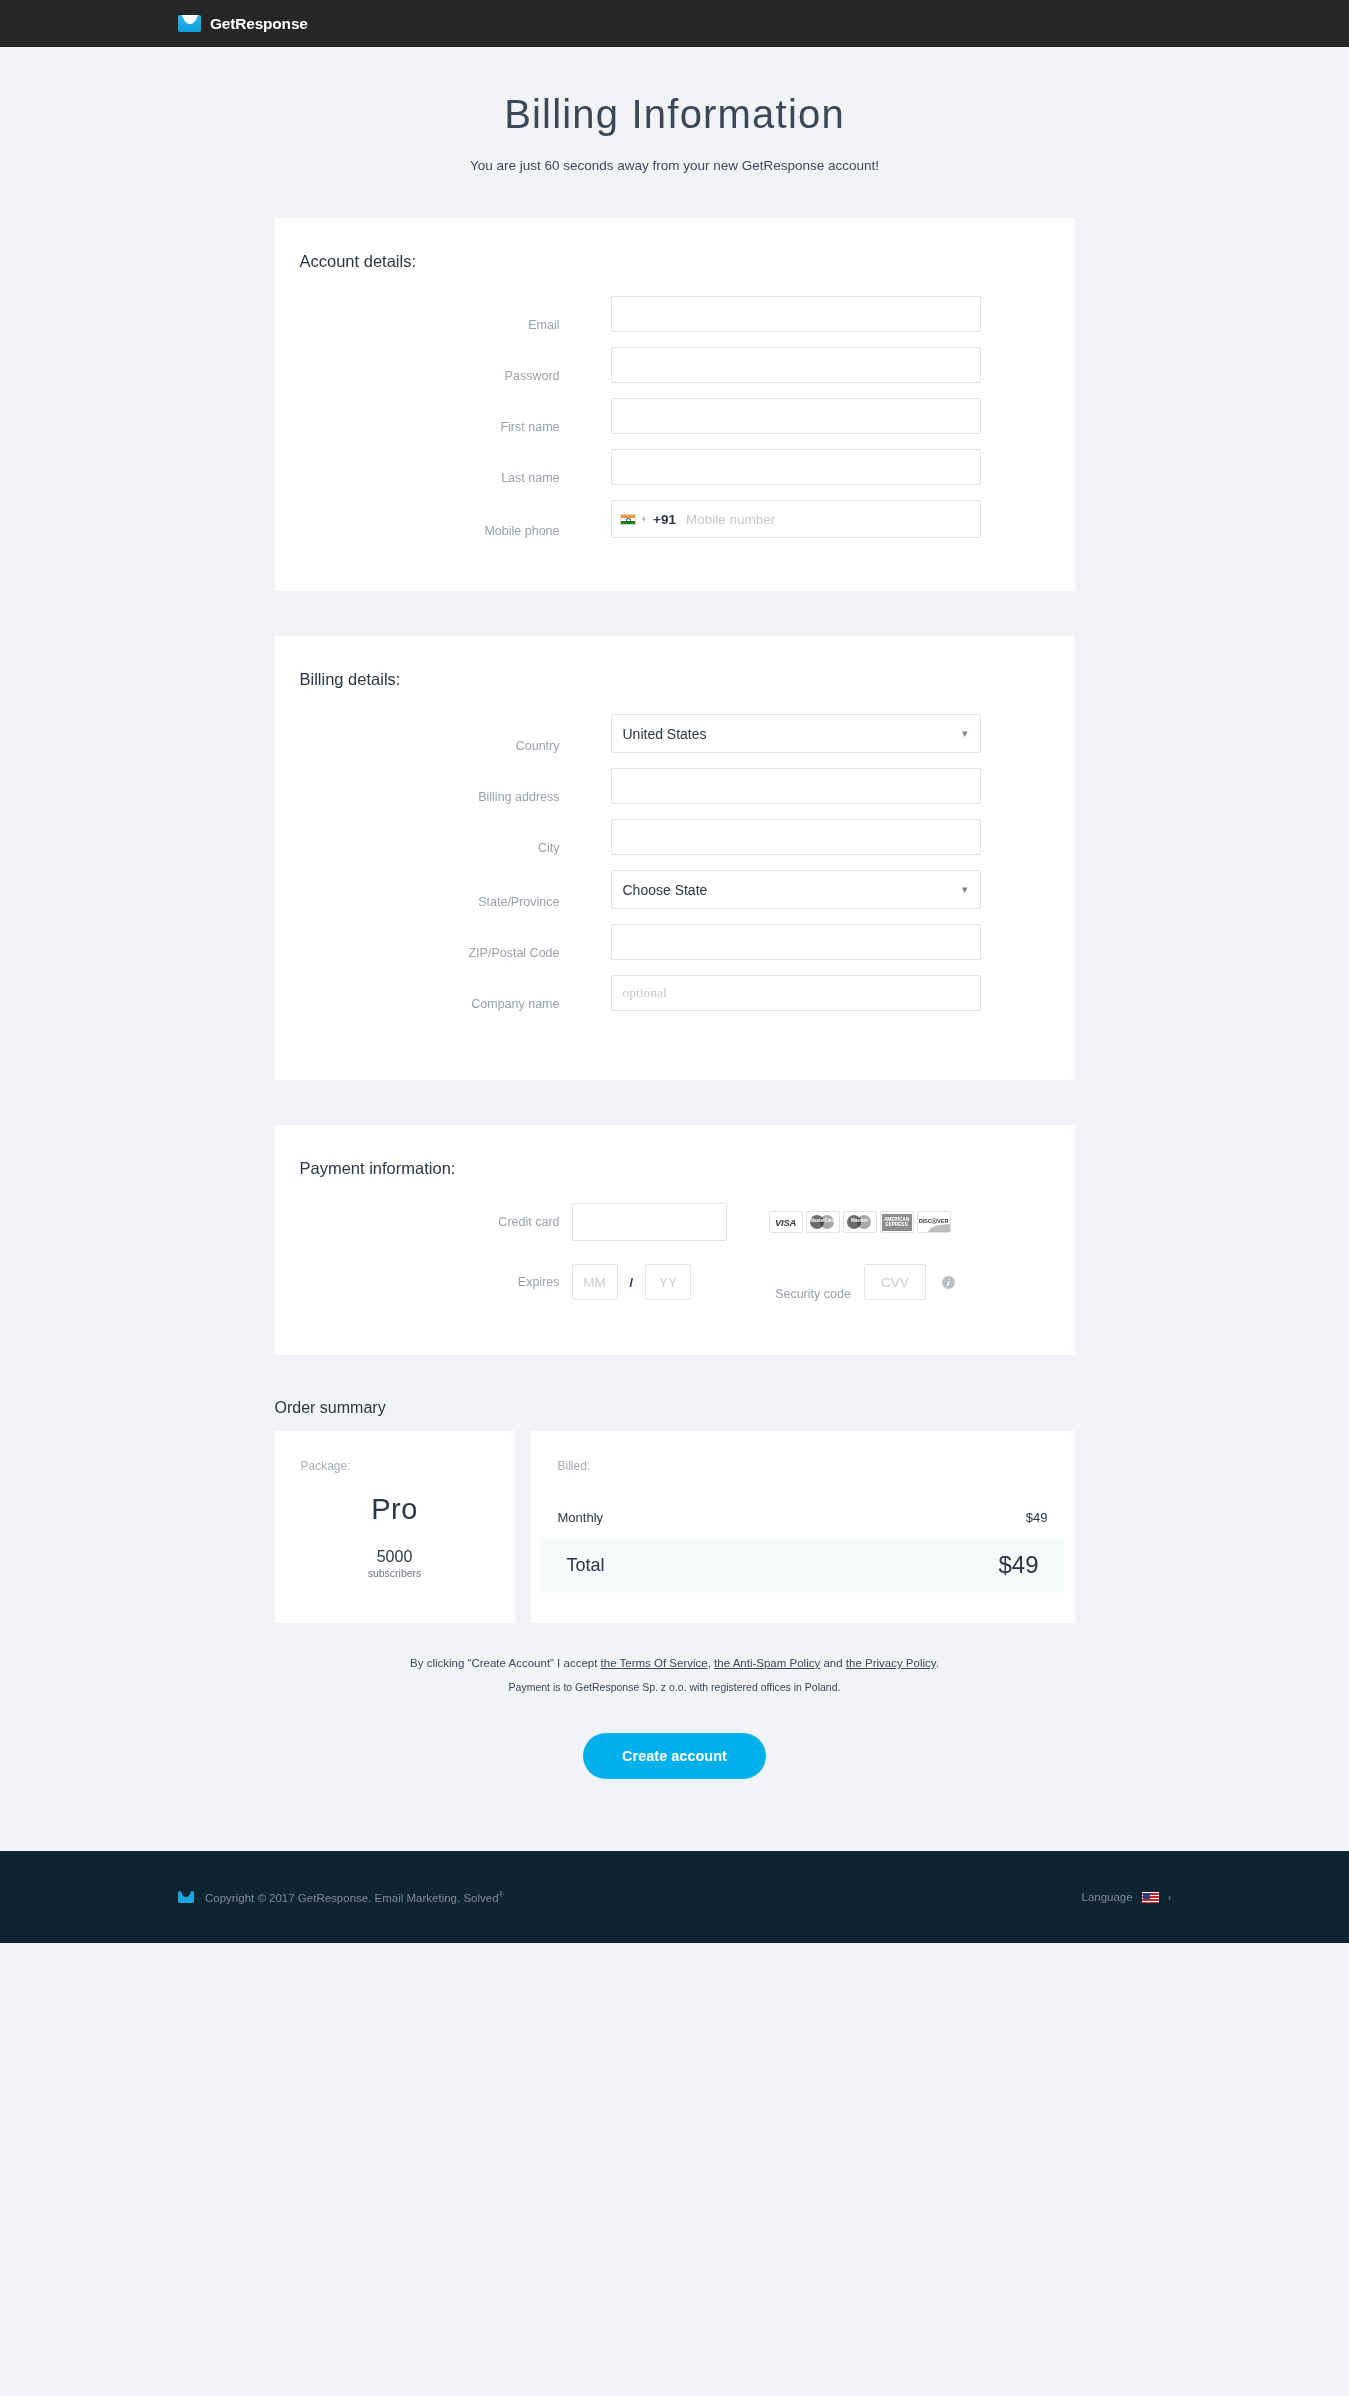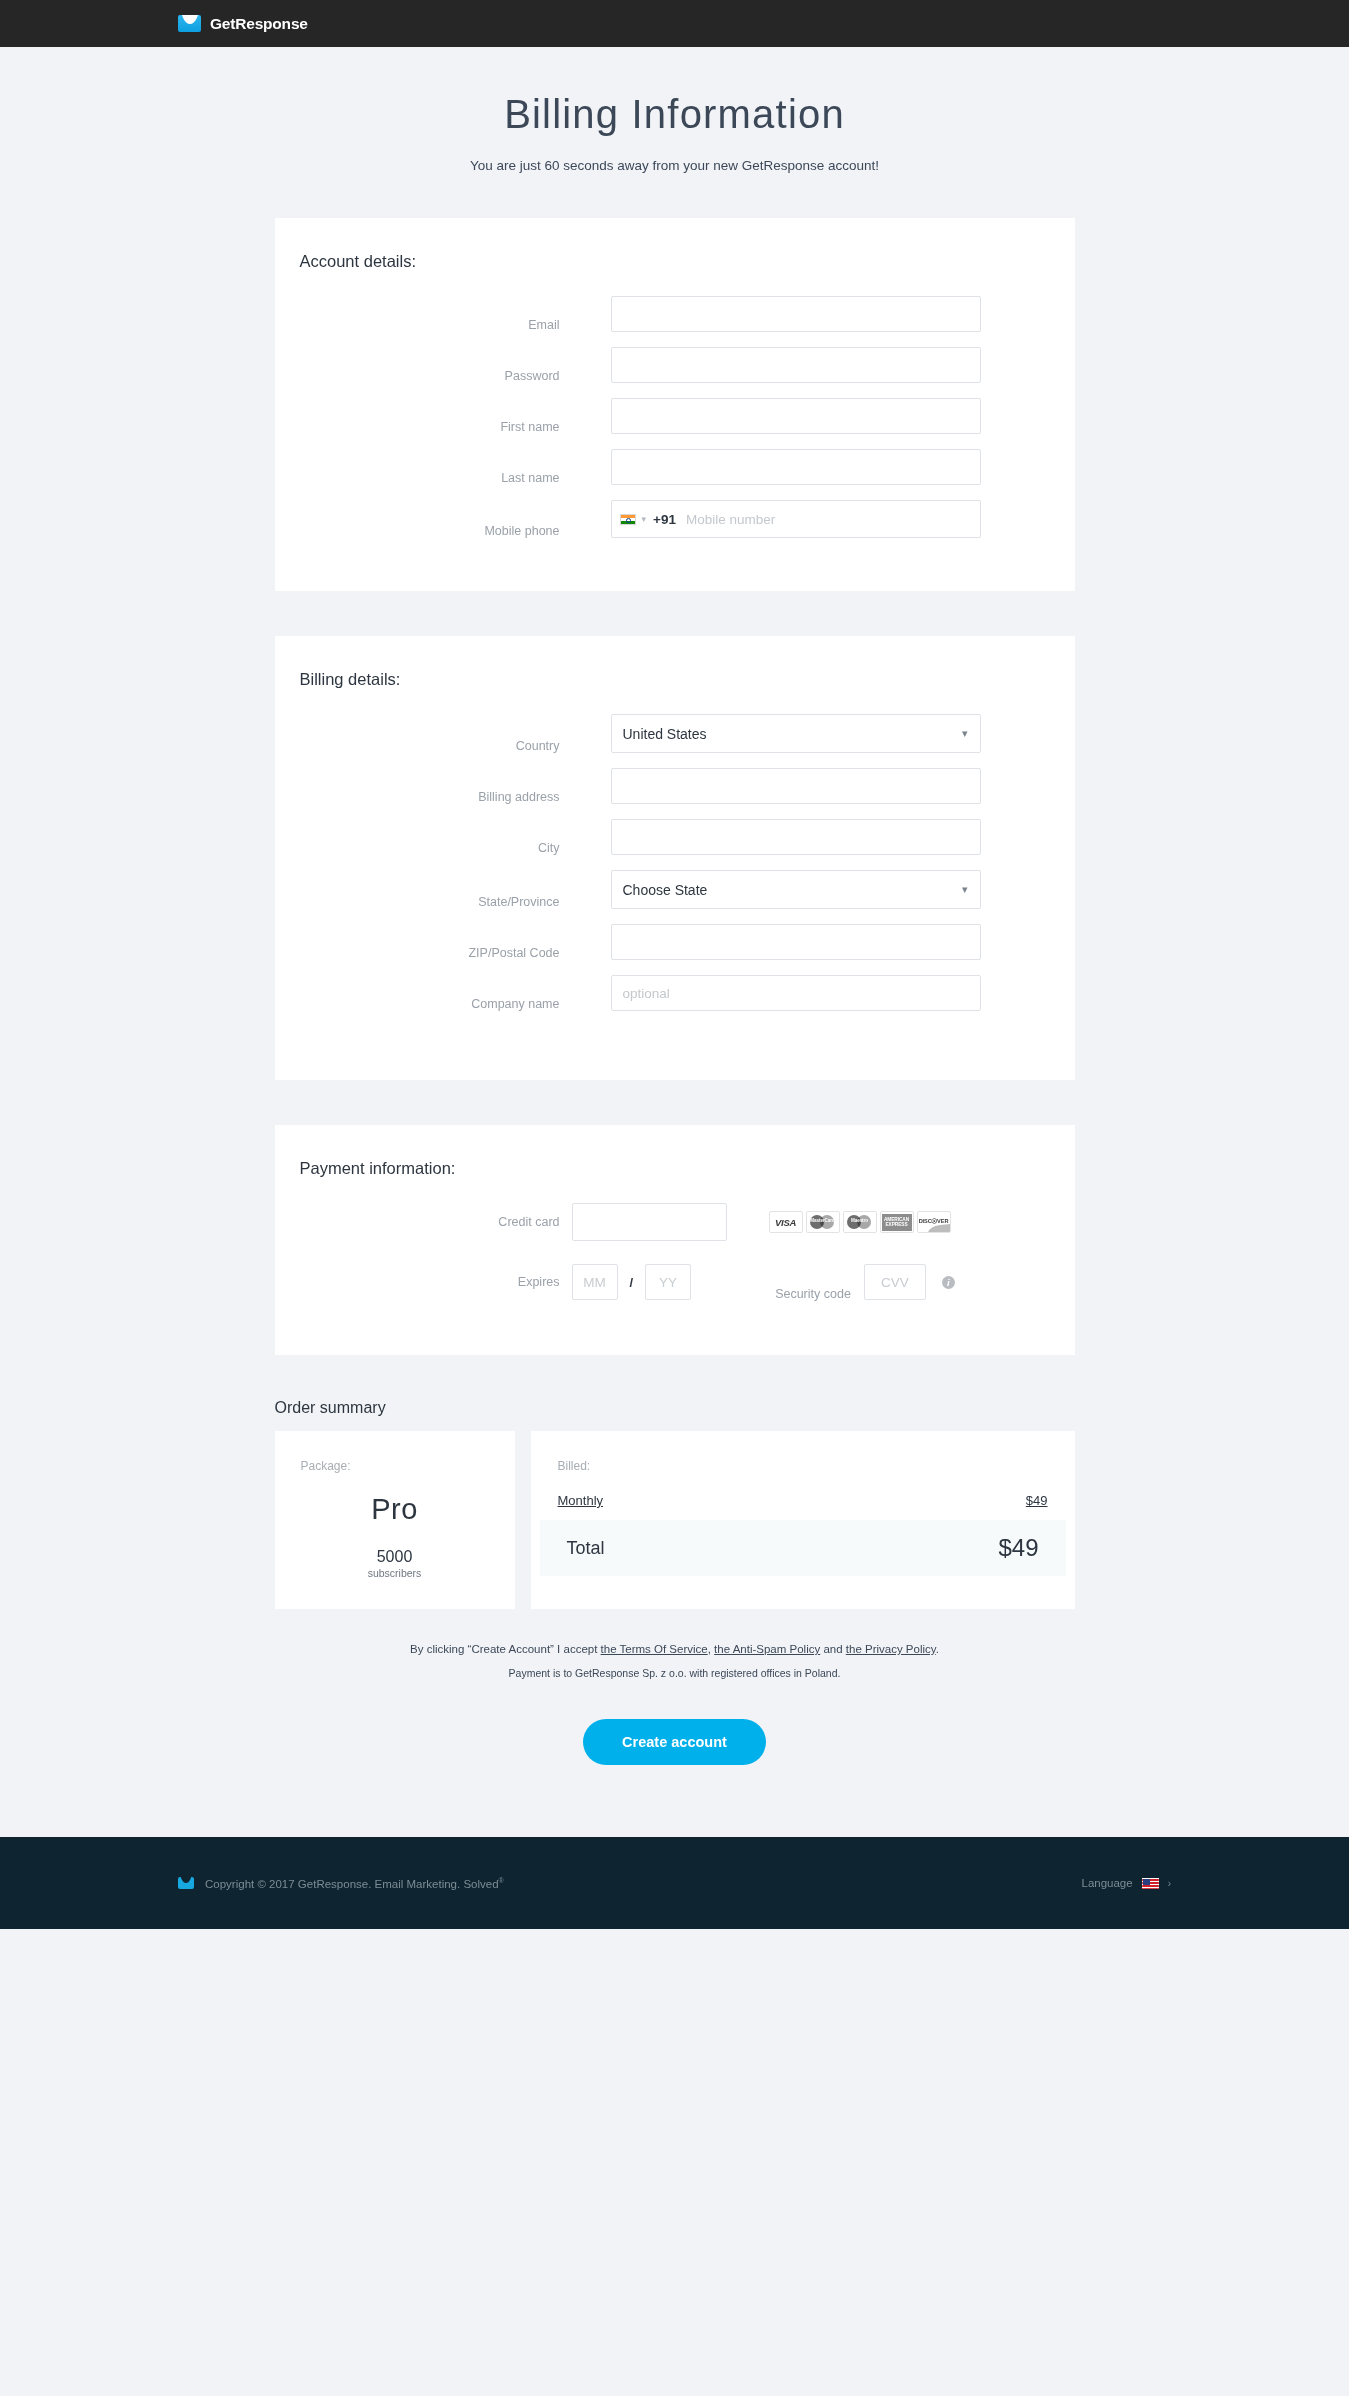--- a/index.html
+++ b/index.html
@@ -91,21 +91,21 @@
   }
   .fld {
     width: 370px;
     height: 36px;
     border: 1px solid #dfe2e6;
     border-radius: 2px;
     background: #fff;
     font-size: 13.5px;
     color: #333;
     padding: 0 11px;
-    font-family: Liberation Sans, sans-serif;
+    font-family: Liberation Serif, serif;
     outline: none;
   }
   .fld::placeholder { color: #c4c8cc; }
 
   
   .sel {
     width: 370px;
     height: 39px;
     border: 1px solid #dfe2e6;
     border-radius: 2px;
@@ -276,22 +276,22 @@
   }
   .pkg-count {
     text-align: center; font-size: 16px; color: #2d3640; margin-top: 22px;
   }
   .pkg-unit { text-align: center; font-size: 10.5px; color: #707780; margin-top: 1px; }
 
   .bill-card { flex: 1; background: #fff; padding: 28px 0 30px 0; }
   .bill-lbl { font-size: 12px; color: #a8aeb4; padding: 0 27px; }
   .bill-line {
     display: flex; justify-content: space-between; align-items: flex-end;
-    padding: 0 27px; margin-top: 20px;
-    font-size: 13px; color: #2d3640; text-decoration: underline;
+    padding: 0 27px; margin-top: 37px;
+    font-size: 13px; color: #2d3640;
   }
   .bill-total {
     display: flex; justify-content: space-between; align-items: center;
     background: #f7fafb; padding: 14px 27px;
     margin: 12px 9px 0 9px;
   }
   .bill-total .t-lbl { font-size: 18px; color: #2d3640; font-weight: 300; }
   .bill-total .t-val { font-size: 24px; color: #2d3640; font-weight: 300; }
 
   

